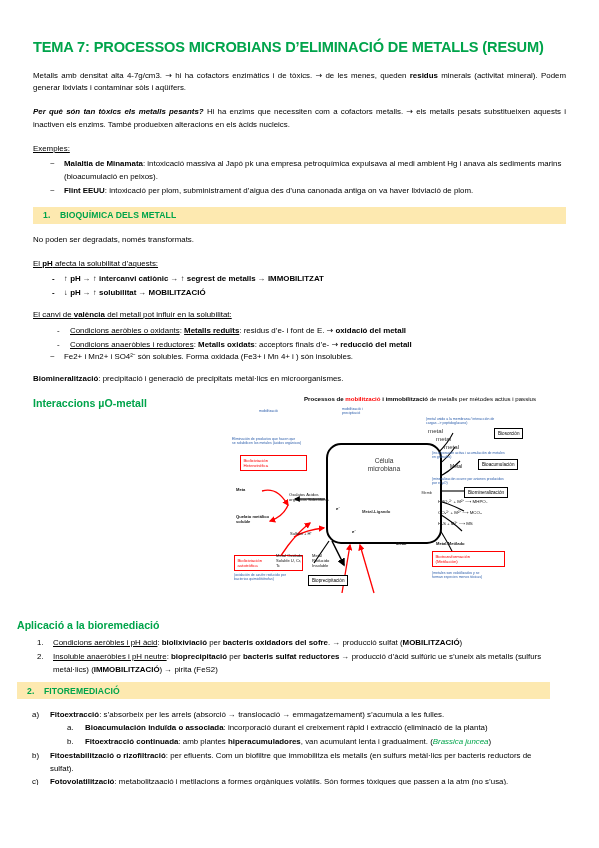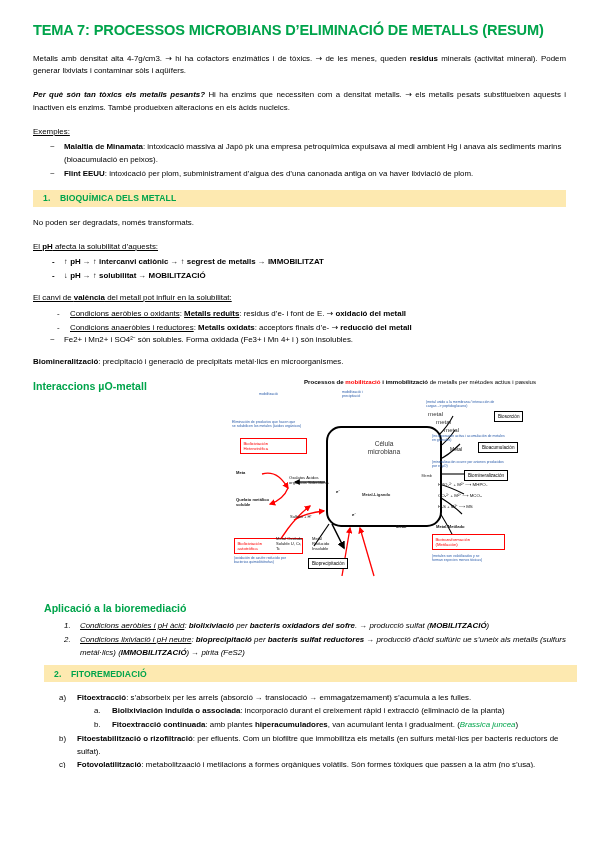--- a/index.html
+++ b/index.html
@@ -3,21 +3,21 @@
 <meta charset="utf-8">
 <style>
   html,body{margin:0;padding:0;}
   body{
     width:599px;height:848px;
     background:#ffffff;
     font-family:"Liberation Sans", sans-serif;
     color:#000000;
     -webkit-font-smoothing:antialiased;
   }
-  .page{position:relative;width:599px;height:768px;overflow:hidden;padding:12px;box-sizing:border-box;}
+  .page{position:relative;width:599px;height:768px;overflow:hidden;padding:12px;box-sizing:border-box;margin-top:17px;}
   .body-col{position:absolute;left:33px;top:22px;width:533px;}
 
   h1.doc-title{
     font-size:14.6px;font-weight:bold;color:#00a44b;
     margin:0 0 13px 0;letter-spacing:-0.15px;line-height:1.2;
   }
   p.para{
     font-size:7.9px;line-height:1.62;margin:0 0 11px 0;text-align:justify;
   }
   .b{font-weight:bold;}
@@ -44,21 +44,21 @@
     background:#fde9b0;color:#00a44b;font-weight:bold;font-size:8.6px;
     padding:3.5px 0 3.5px 10px;margin:4px 0 10px 0;letter-spacing:0.1px;
   }
   .sec-head .num{display:inline-block;width:17px;}
 
   .subhead-green{
     color:#00a44b;font-weight:bold;font-size:10.6px;margin:6px 0 4px 0;
   }
 
   
-  ol.numlist{margin:0 0 6px 0;padding:0;list-style:none;counter-reset:nl;font-style:italic;}
+  ol.numlist{margin:0 0 6px 0;padding:0;list-style:none;counter-reset:nl;}
   ol.numlist li{
     counter-increment:nl;font-size:7.9px;line-height:1.62;
     position:relative;padding-left:36px;margin-bottom:1px;
   }
   ol.numlist li:before{content:counter(nl) ".";position:absolute;left:20px;top:0;}
 
   
   ol.alist{margin:0;padding:0;list-style:none;counter-reset:al;}
   ol.alist>li{
     counter-increment:al;font-size:7.9px;line-height:1.62;
@@ -122,21 +122,21 @@
 <body>
 
 <div class="page">
 
   <div class="body-col">
 
     <h1 class="doc-title">TEMA 7: PROCESSOS MICROBIANS D’ELIMINACIÓ DE METALLS (RESUM)</h1>
 
     <p class="para"><span>Metalls amb densitat alta 4-7g/cm3. </span><span class="arrow">→</span><span> hi ha cofactors enzimàtics i de tòxics. </span><span class="arrow">→</span><span> de les menes, queden </span><span class="b">residus</span><span> minerals (activitat mineral). Podem generar lixiviats i contaminar sòls i aqüífers.</span></p>
 
-    <p class="para"><span class="bi">Per què són tan tòxics els metalls pesants?</span><span> Hi ha enzims que necessiten com a densitat metalls. </span><span class="arrow">→</span><span> els metalls pesats substitueixen aquests i inactiven els enzims. També produeixen alteracions en els àcids nucleics.</span></p>
+    <p class="para"><span class="bi">Per què són tan tòxics els metalls pesants?</span><span> Hi ha enzims que necessiten com a cofactors metalls. </span><span class="arrow">→</span><span> els metalls pesats substitueixen aquests i inactiven els enzims. També produeixen alteracions en els àcids nucleics.</span></p>
 
     <span class="lbl-underline">Exemples:</span>
 
     <ul class="tilde">
       <li><span class="b">Malaltia de Minamata</span><span>: intoxicació massiva al Japó pk una empresa petroquímica expulsava al medi ambient Hg i anava als sediments marins (bioacumulació en peixos).</span></li>
       <li><span class="b">Flint EEUU</span><span>: intoxicació per plom, subministrament d’aigua des d’una canonada antiga on va haver lixiviació de plom.</span></li>
     </ul>
 
     <div class="sec-head"><span class="num">1.</span><span>BIOQUÍMICA DELS METALL</span></div>
 
@@ -255,33 +255,33 @@
 
     <div class="blktxt" style="left:204px;top:146px;font-weight:bold;">Metal-Metilado</div>
     <div class="redbox" style="left:200px;top:156px;width:66px;white-space:pre-line;">Biotransformación
 (Metilación)</div>
     <div class="bluetxt" style="left:200px;top:176px;width:100px;white-space:pre-line;">(metales son volatilizados y se
 forman especies menos tóxicas)</div>
 
     <div class="blktxt" style="left:164px;top:146px;font-weight:bold;">Metal</div>
   </div>
 
-  <div style="position:absolute;left:44px;top:602px;width:533px;">
+  <div style="position:absolute;left:17px;top:602px;width:533px;">
     <div class="subhead-green" style="margin:0 0 6px 0;">Aplicació a la bioremediació</div>
     <ol class="numlist">
       <li><span class="u">Condicions aeròbies i pH àcid</span><span>: </span><span class="b">biolixiviació</span><span> per </span><span class="b">bacteris oxidadors del sofre</span><span>. → producció sulfat (</span><span class="b">MOBILITZACIÓ</span><span>)</span></li>
-      <li><span class="u">Condicions lixiviació i pH neutre</span><span>: </span><span class="b">bioprecipitació</span><span> per </span><span class="b">bacteris sulfat reductores</span><span> → producció d’àcid sulfúric ue s’uneix als metalls (sulfurs metàl·lics) (</span><span class="b">IMMOBILITZACIÓ</span><span>) → pirita (FeS2)</span></li>
+      <li><span class="u">Insoluble anaeròbies i pH neutre</span><span>: </span><span class="b">bioprecipitació</span><span> per </span><span class="b">bacteris sulfat reductores</span><span> → producció d’àcid sulfúric ue s’uneix als metalls (sulfurs metàl·lics) (</span><span class="b">IMMOBILITZACIÓ</span><span>) → pirita (FeS2)</span></li>
     </ol>
 
     <div class="sec-head"><span class="num">2.</span><span>FITOREMEDIACIÓ</span></div>
 
     <ol class="alist">
       <li><span class="b">Fitoextracció</span><span>: s’absorbeix per les arrels (absorció → translocació → emmagatzemament) s’acumula a les fulles.</span>
         <ol class="sublist">
-          <li><span class="b">Biolixiviación induïda o associada</span><span>: incorporació durant el creixement ràpid i extracció (eliminació de la planta)</span></li>
+          <li><span class="b">Bioacumulación induïda o associada</span><span>: incorporació durant el creixement ràpid i extracció (eliminació de la planta)</span></li>
           <li><span class="b">Fitoextracció continuada</span><span>: amb plantes </span><span class="b">hiperacumuladores</span><span>, van acumulant lenta i gradualment. (</span><span class="i grn">Brassica juncea</span><span>)</span></li>
         </ol>
       </li>
       <li><span class="b">Fitoestabilització o rizofiltració</span><span>: per efluents. Com un biofiltre que immobilitza els metalls (en sulfurs metàl·lics per bacteris reductors de sulfat).</span></li>
       <li><span class="b">Fotovolatilització</span><span>: metabolitzaació i metilacions a formes orgàniques volàtils. Són formes tòxiques que passen a la atm (no s’usa).</span></li>
     </ol>
   </div>
 
   <div class="footer">
     <span>RESUMS PROCESSOS SOSTENIBLES (PART QUIM)</span>

